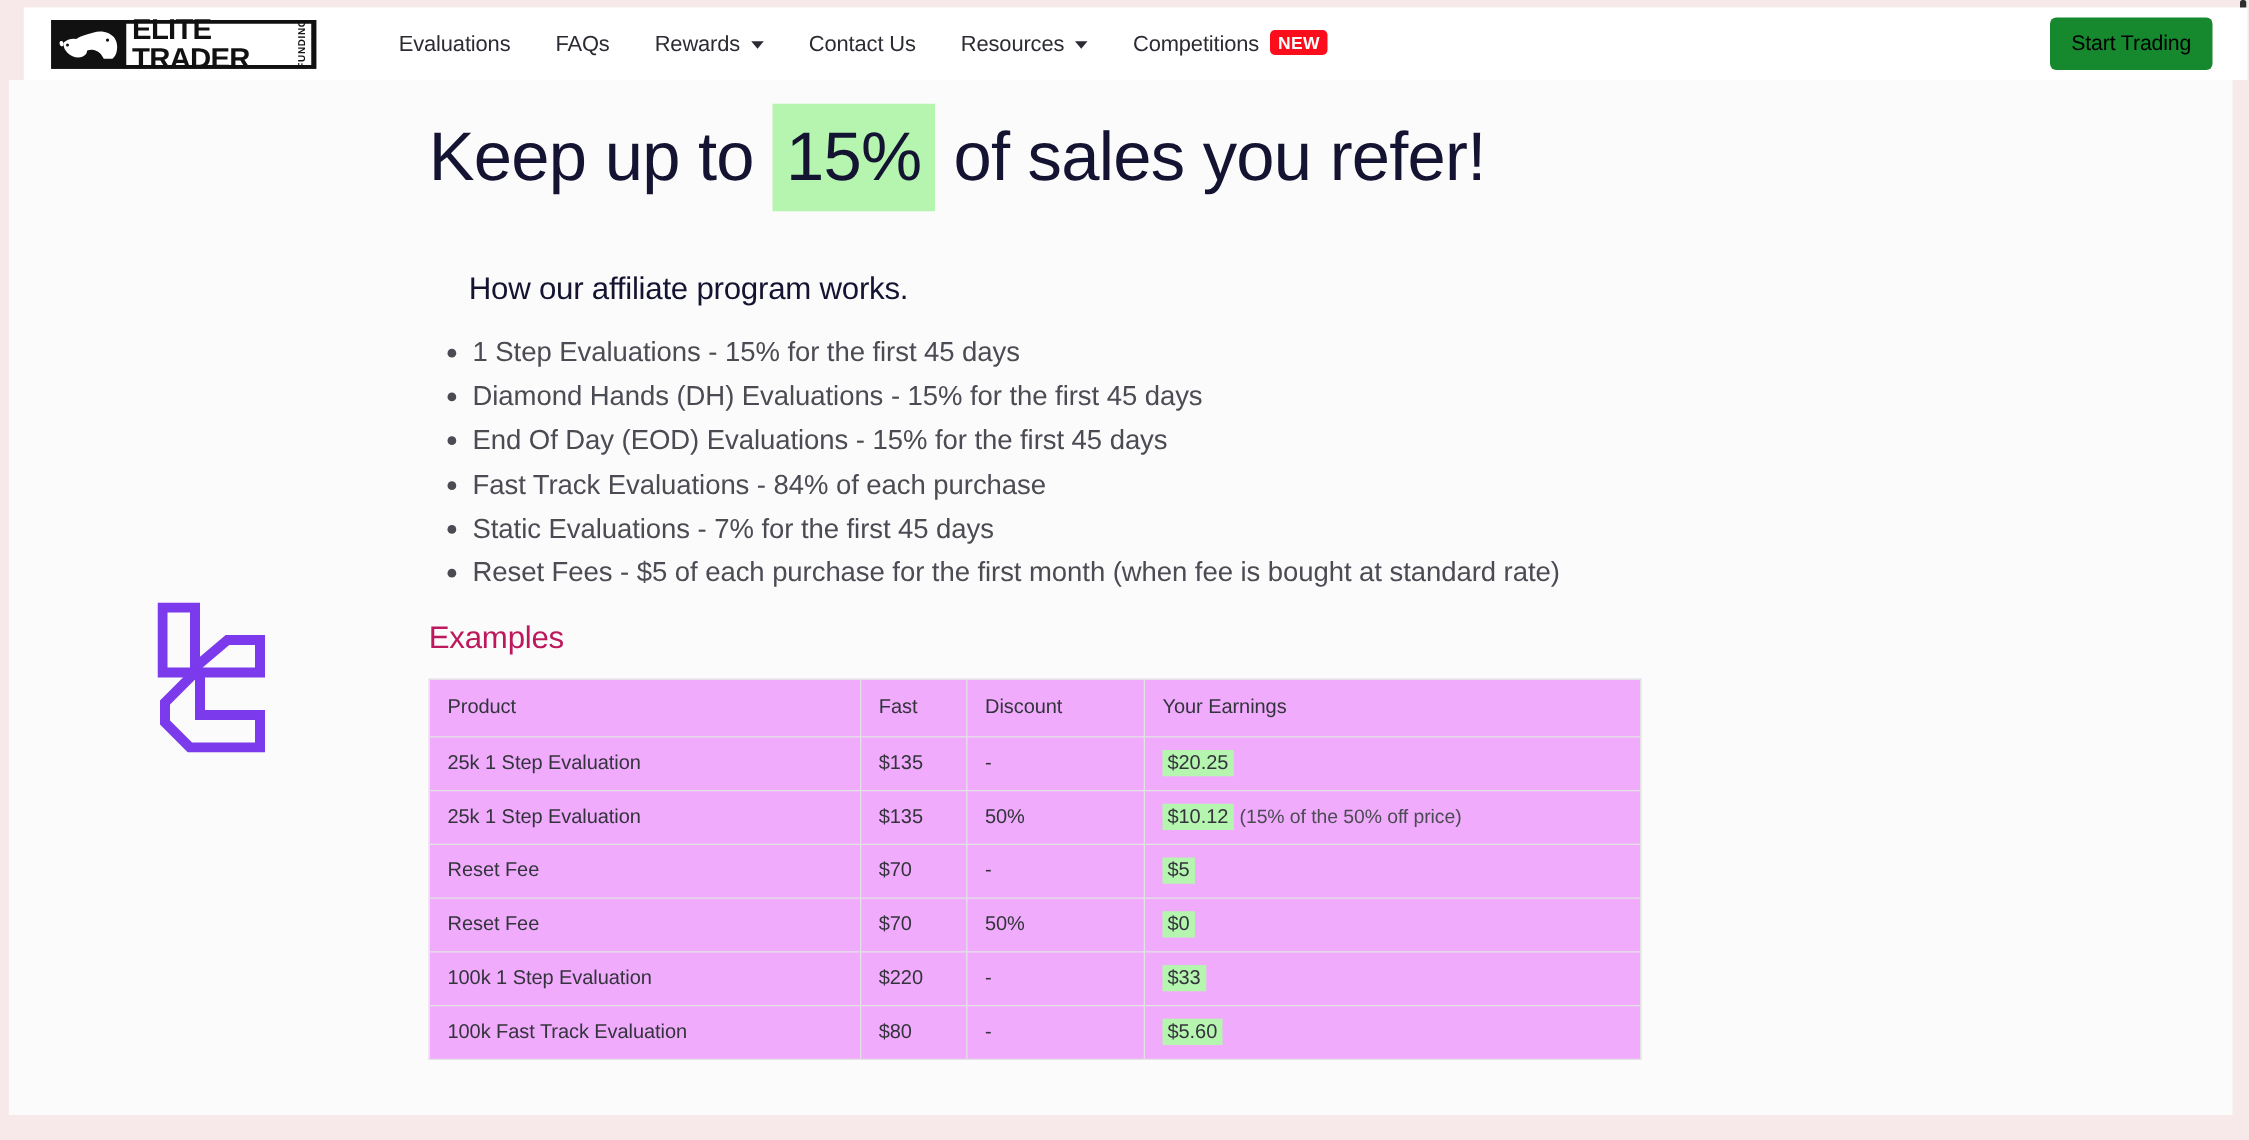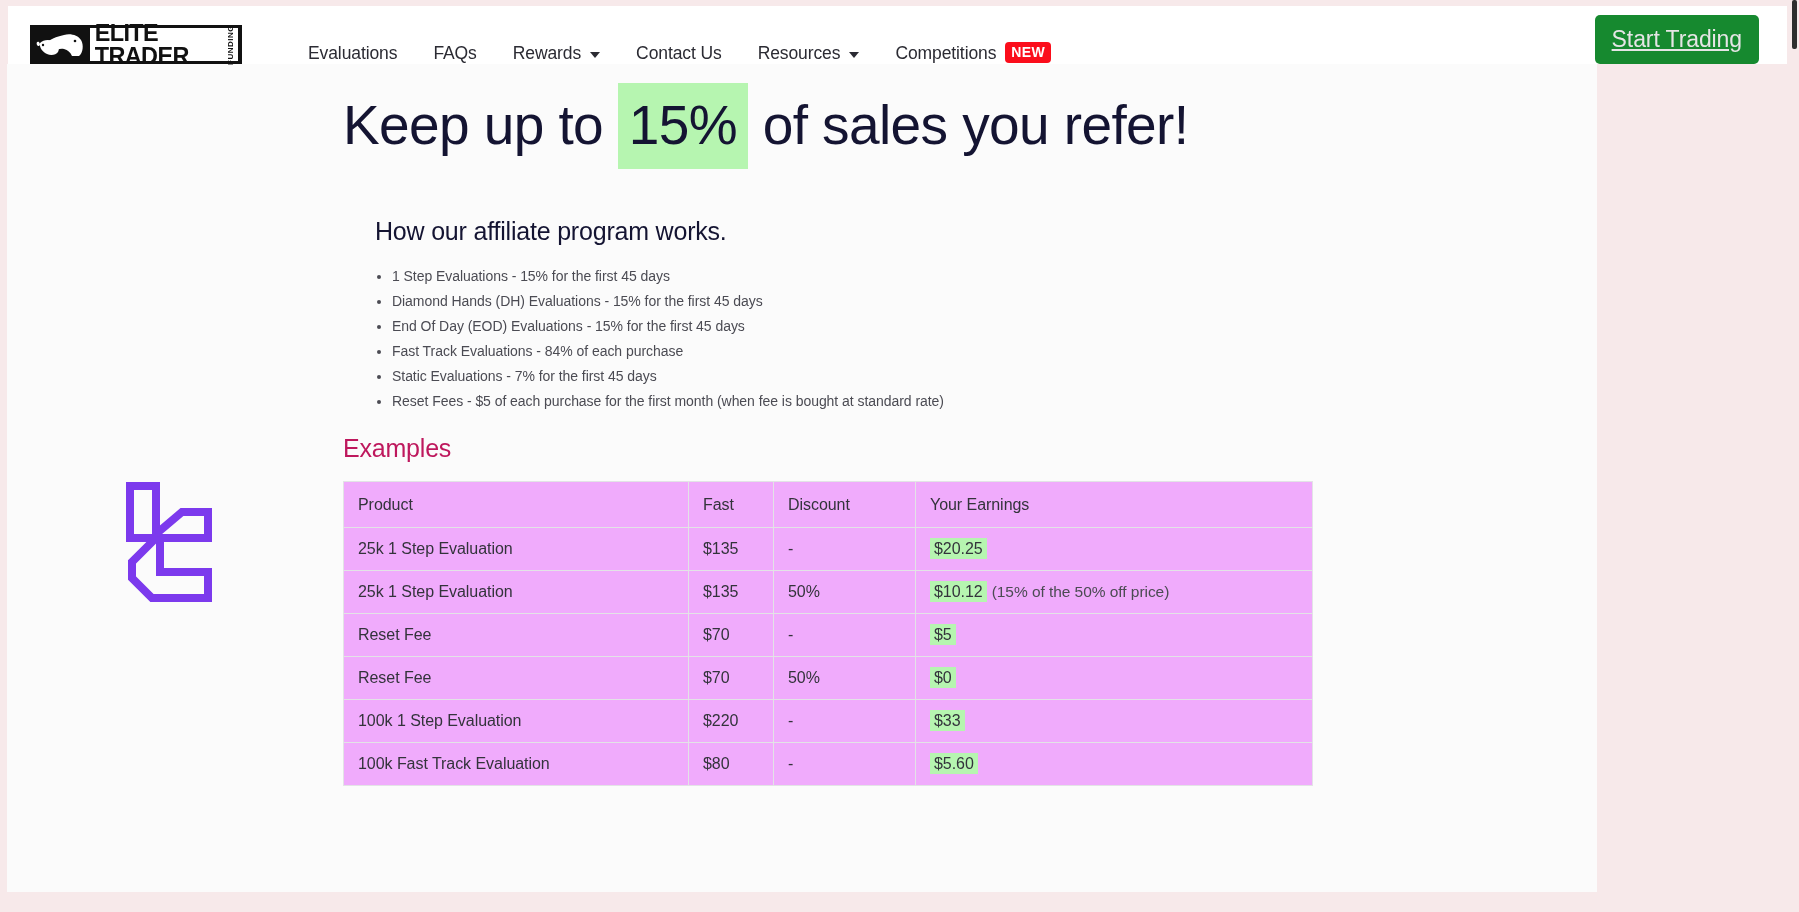--- a/index.html
+++ b/index.html
@@ -14,26 +14,26 @@
     position: relative;
     width: 1799px;
     height: 912px;
     background: #f7e9ea;
     overflow: hidden;
   }
   
   .navbar {
     position: absolute;
     top: 6px;
-    left: 8px;
+    left: 19px;
     width: 1779px;
     height: 58px;
     background: #ffffff;
     display: flex;
-    align-items: flex-end;
+    align-items: center;
     z-index: 20;
   }
   .brand-logo {
     margin-left: 22px;
     width: 212px;
     height: 39px;
     background: #111111;
     border: 2px solid #111111;
     display: flex;
     align-items: center;
@@ -114,29 +114,28 @@
     top: -1px;
   }
   .cta-wrap {
     margin-left: auto;
     margin-right: 28px;
     display: flex;
     align-items: center;
   }
   .btn-start {
     background: #16892f;
-    color: #e5e5e5;
+    color: #000000;
     border: none;
     border-radius: 5px;
     font-family: "Liberation Sans", sans-serif;
-    font-size: 23px;
+    font-size: 17px;
     padding: 11px 17px;
     cursor: pointer;
     letter-spacing: -0.1px;
-    text-decoration: underline;
   }
   .right-edge {
     position: absolute;
     top: 0;
     right: 0;
     width: 9px;
     height: 100%;
     background: #f7e9ea;
   }
   .right-scrollbar {
@@ -146,21 +145,21 @@
     width: 5px;
     height: 49px;
     background: #2e2e2e;
     border-radius: 2px;
   }
   
   .page {
     position: absolute;
     top: 64px;
     left: 7px;
-    width: 1590px;
+    width: 1779px;
     height: 828px;
     background: #fbfbfb;
     overflow: hidden;
   }
   .content {
     position: absolute;
     left: 336px;
     top: 0;
     width: 1000px;
   }
@@ -196,26 +195,25 @@
   .lede a {
     color: #4a77c9;
     text-decoration: none;
   }
   ul.payouts {
     margin-top: 22px;
     padding-left: 35px;
     list-style: disc;
   }
   ul.payouts li {
-    font-size: 14px;
+    font-size: 22px;
     line-height: 1.28;
     color: #4b4b53;
     margin-bottom: 7.2px;
     letter-spacing: -0.05px;
-    margin-left: 14px;
   }
   .examples-title {
     font-size: 25px;
     font-weight: 400;
     color: #be185d;
     margin-top: 23px;
     letter-spacing: -0.2px;
   }
   table.examples {
     margin-top: 18px;

